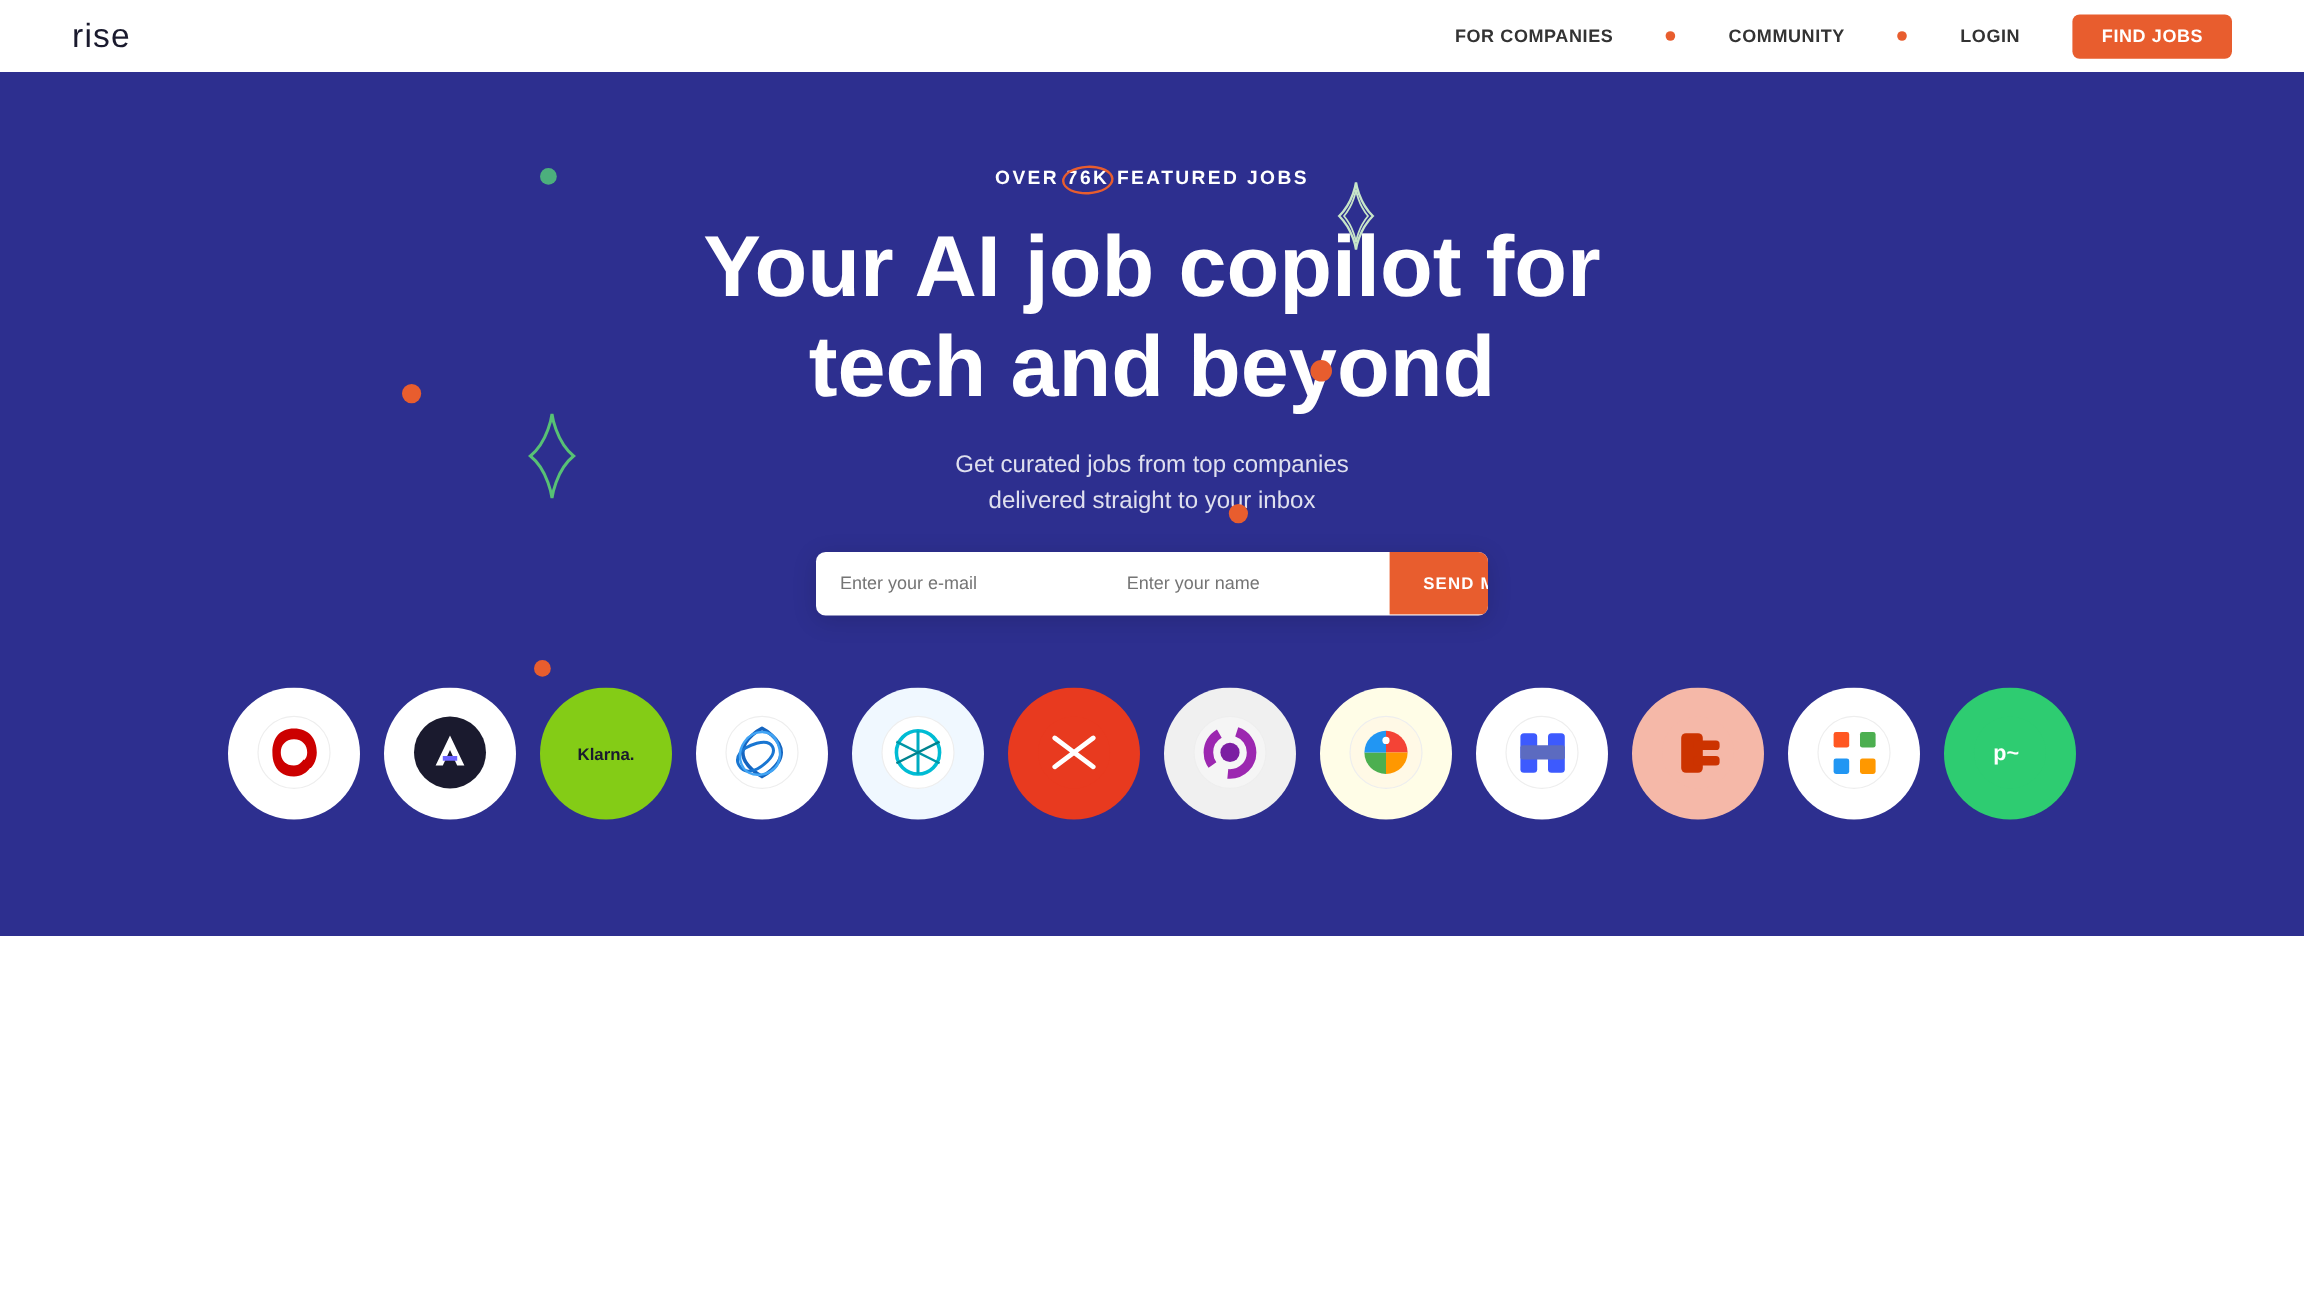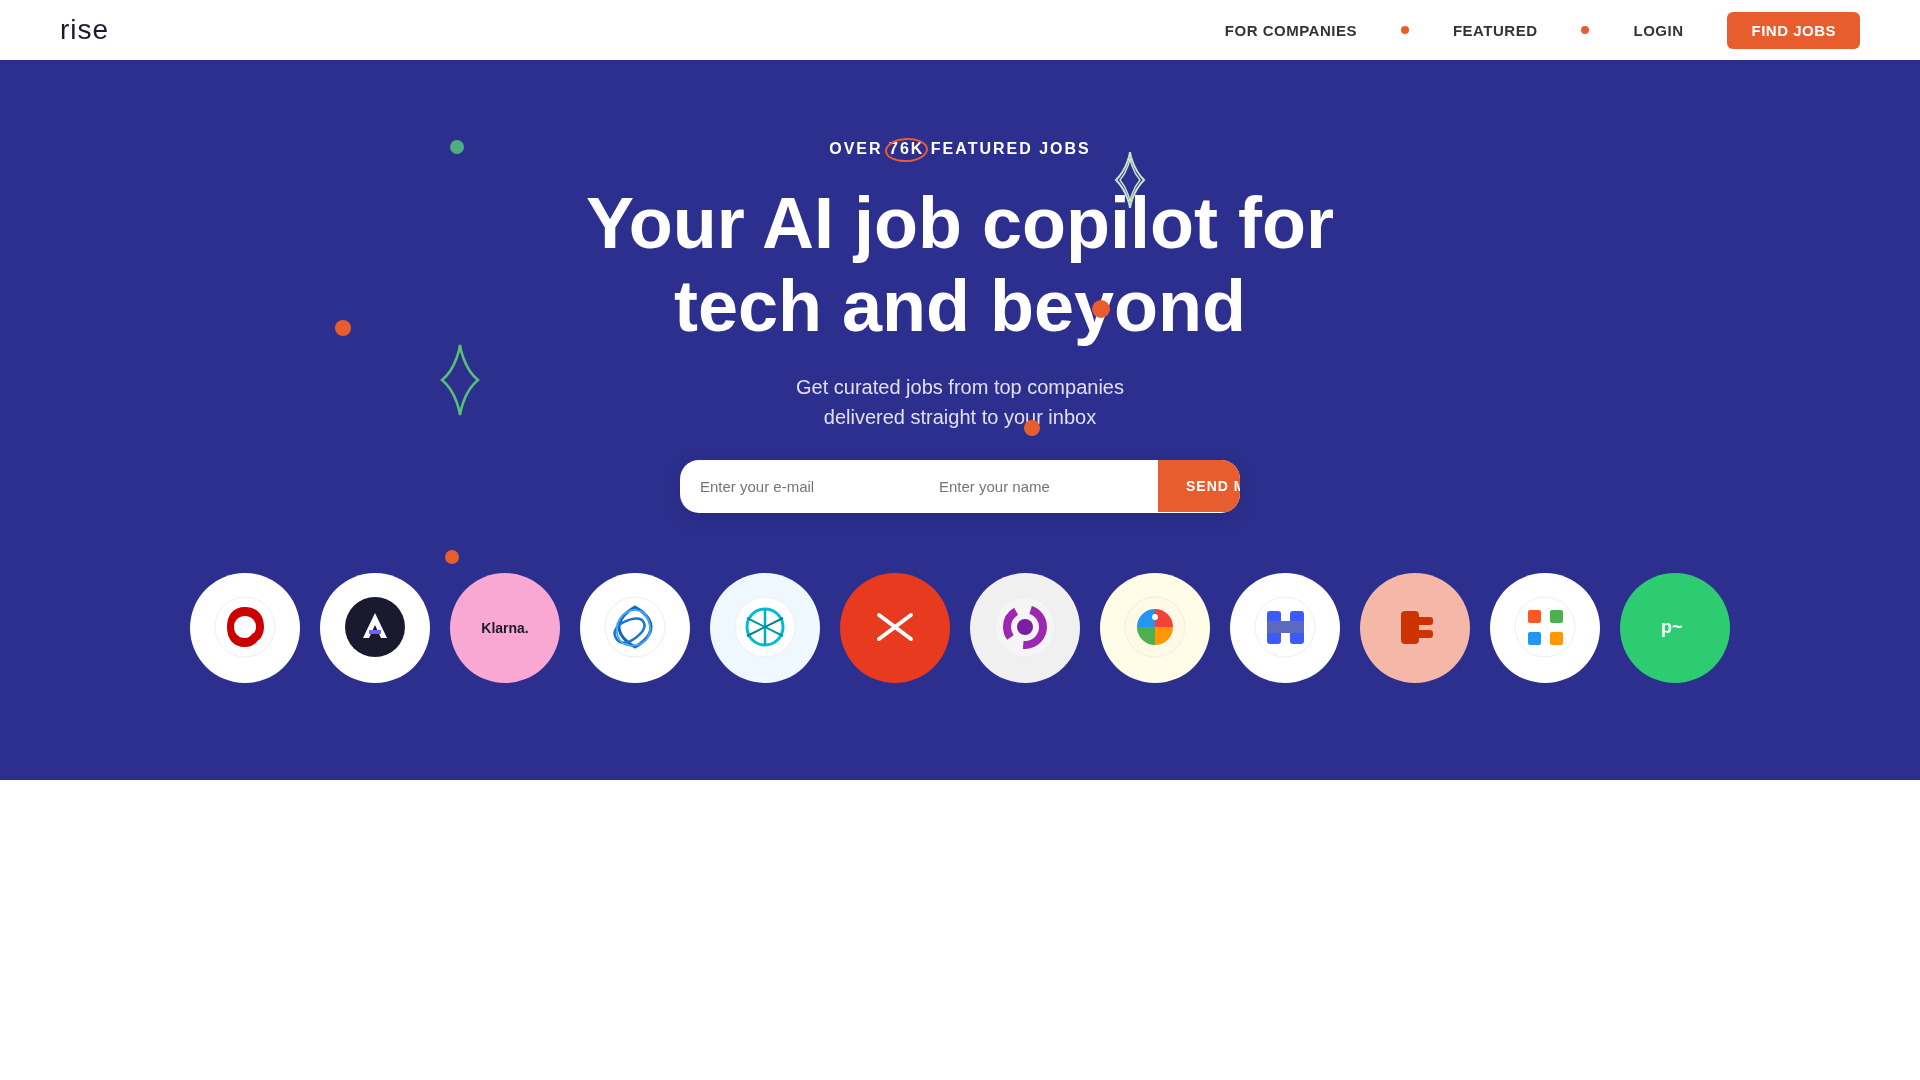--- a/index.html
+++ b/index.html
@@ -136,21 +136,21 @@
       line-height: 1.5;
       margin-bottom: 28px;
       max-width: 560px;
     }
 
     
     .hero-form {
       display: flex;
       align-items: center;
       background: #fff;
-      border-radius: 19px;
+      border-radius: 8px;
       overflow: hidden;
       box-shadow: 0 4px 20px rgba(0,0,0,0.15);
       width: 560px;
       margin-bottom: 60px;
     }
     .hero-form-input {
       flex: 1;
       padding: 18px 20px;
       border: none;
       outline: none;
@@ -198,21 +198,21 @@
     }
   </style>
 </head>
 <body>
 
 <nav class="navbar">
   <div class="navbar-logo">rise</div>
   <div class="navbar-links">
     <a class="navbar-link">FOR COMPANIES</a>
     <span class="navbar-dot"></span>
-    <a class="navbar-link">FEATURED</a>
+    <a class="navbar-link">COMMUNITY</a>
     <span class="navbar-dot"></span>
     <a class="navbar-link">LOGIN</a>
     <button class="navbar-find-jobs">FIND JOBS</button>
   </div>
 </nav>
 
 <section class="hero">
 
   <div class="dot dot-green"></div>
   <div class="dot dot-orange-left"></div>
@@ -260,21 +260,21 @@
     </div>
 
     <div class="logo-circle" style="background:#fff;">
       <svg width="65" height="65" viewBox="0 0 65 65">
         <circle cx="32" cy="32" r="30" fill="#1a1a2e"></circle>
         <path d="M20 43 L32 18 L44 43 L38 43 L32 30 L26 43Z" fill="#fff"></path>
         <polygon points="26,35 38,35 38,39 26,39" fill="#6c63ff"></polygon>
       </svg>
     </div>
 
-    <div class="logo-circle" style="background:#f9a8d4;">
+    <div class="logo-circle" style="background:#84cc16;">
       <span style="font-size:14px;font-weight:800;color:#1a1a2e;">Klarna.</span>
     </div>
 
     <div class="logo-circle" style="background:#fff;">
       <svg width="65" height="65" viewBox="0 0 65 65">
         <circle cx="32" cy="32" r="30" fill="#fff" stroke="#eee" stroke-width="1"></circle>
         <path d="M32 12 C32 12 48 20 48 32 C48 44 32 52 32 52 C32 52 16 44 16 32 C16 20 32 12 32 12Z" fill="none" stroke="#1565c0" stroke-width="3"></path>
         <path d="M22 22 C22 22 42 22 42 32 C42 42 22 42 22 42 C22 42 10 42 10 32 C10 22 22 22 22 22Z" fill="none" stroke="#1976d2" stroke-width="2.5" transform="rotate(-30 32 32)"></path>
         <path d="M32 15 C45 15 50 32 45 42 C40 52 20 55 15 42 C10 29 20 15 32 15Z" fill="none" stroke="#42a5f5" stroke-width="2"></path>
       </svg>

